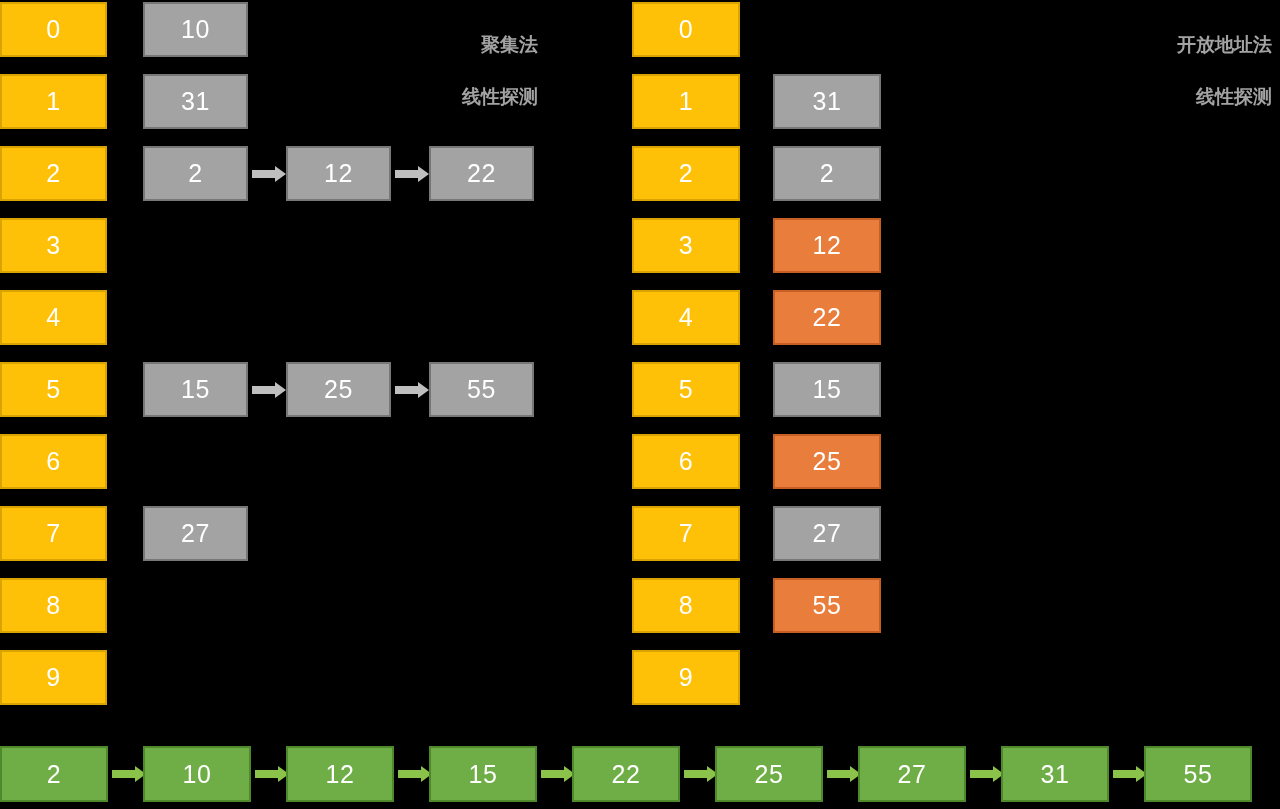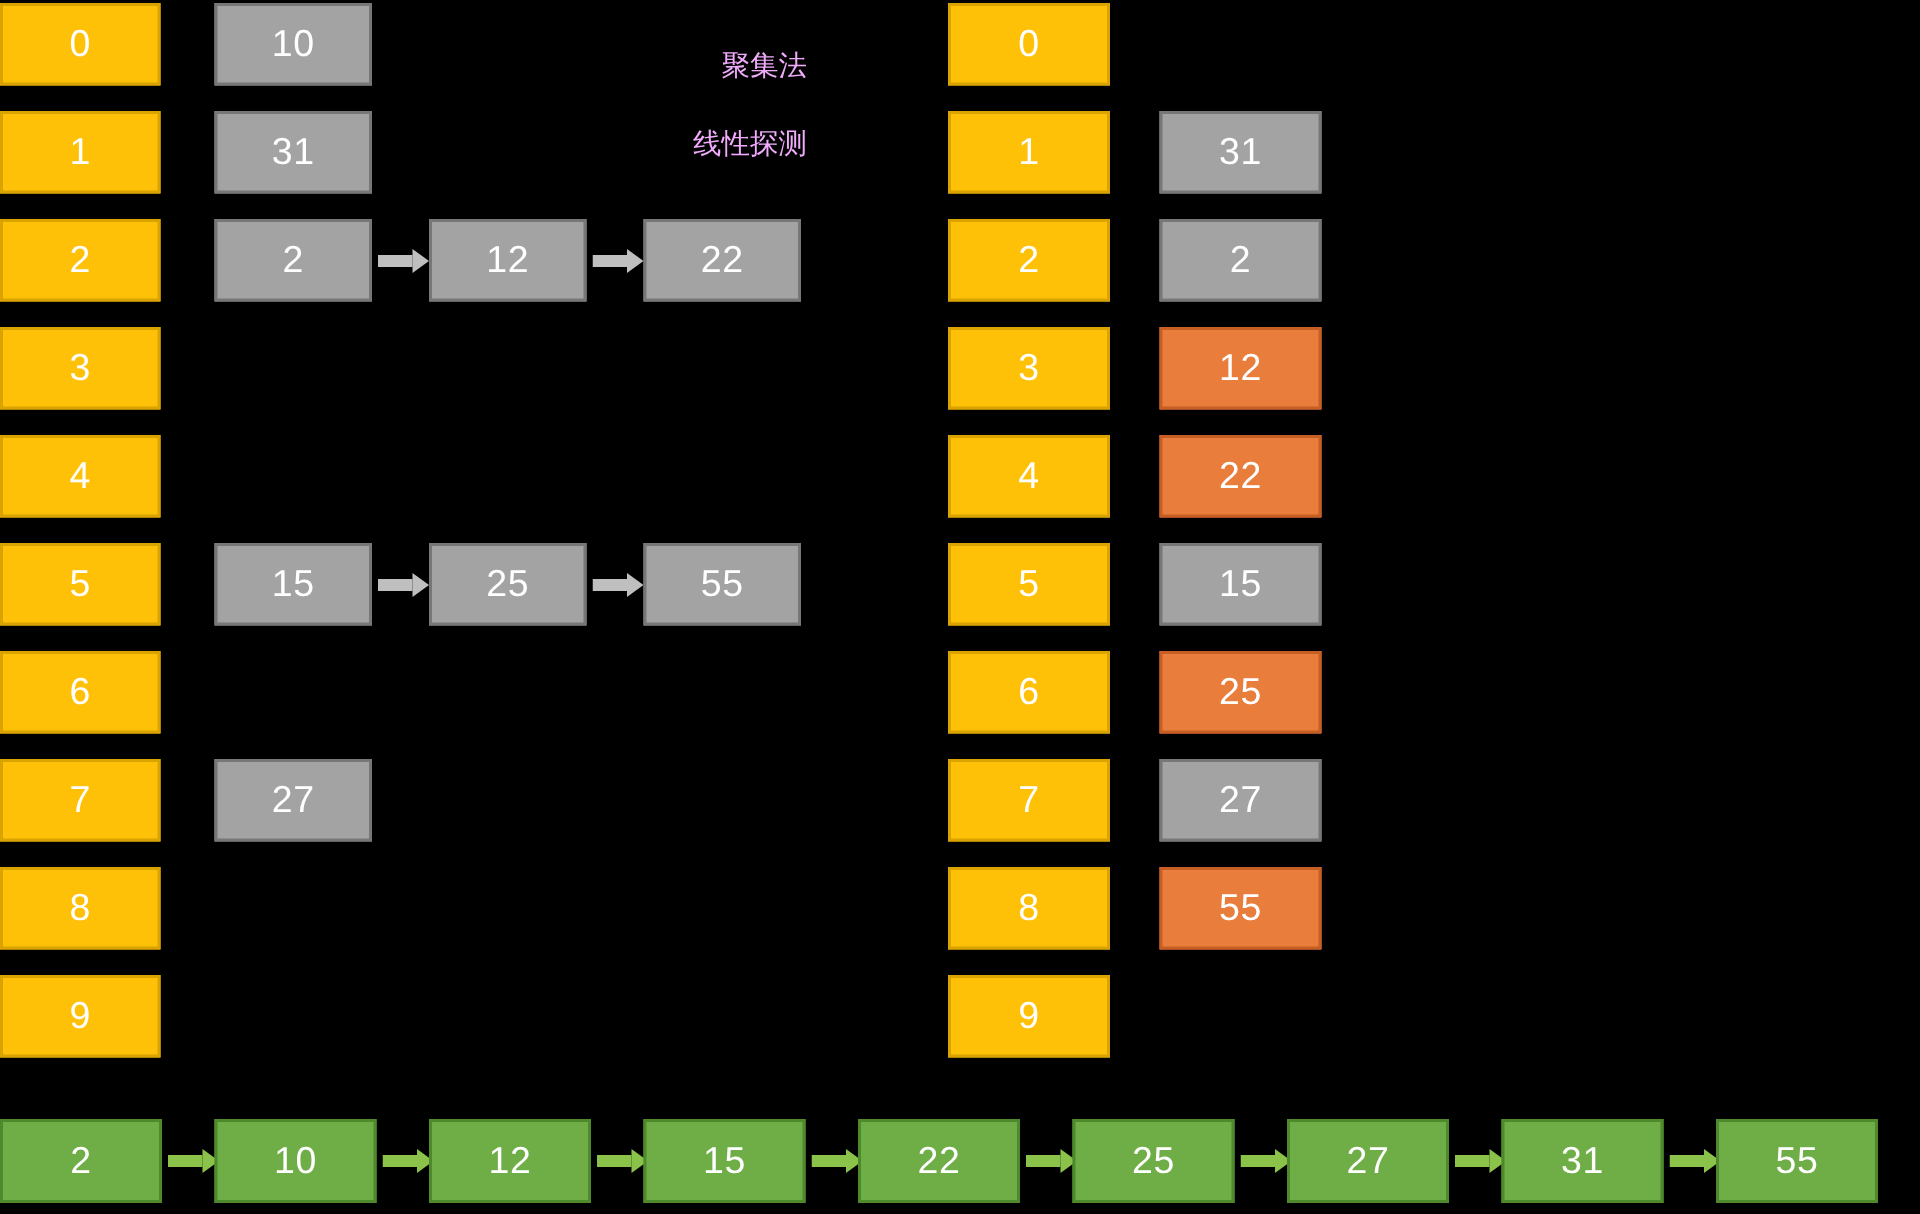--- a/index.html
+++ b/index.html
@@ -56,39 +56,43 @@
   
   .arrow {
     position: absolute;
     display: block;
   }
   .arrow svg { display: block; }
 
   
   .caption {
     position: absolute;
-    color: #f0abfc;
+    color: #a3a3a3;
     font-size: 19px;
-    font-weight: normal;
+    font-weight: bold;
     line-height: 26px;
     text-align: right;
     white-space: pre-line;
     user-select: none;
   }
 </style>
 </head>
 <body>
 
 <div id="stage">
 
   <div class="caption" id="left-caption" style="right:742px; top:6px;">
     <div>聚集法</div>
     <div>线性探测</div>
   </div>
 
+  <div class="caption" id="right-caption" style="right:8px; top:6px;">
+    <div>开放地址法</div>
+    <div>线性探测</div>
+  </div>
 
   <div id="left-buckets">
       <div class="cell index" style="left: 0px; top: 2px; width: 107px; height: 55px;">
         <span>0</span>
       </div>
       <div class="cell node" style="left: 143px; top: 2px; width: 105px; height: 55px;">
         <span>10</span>
       </div>
       <div class="cell index" style="left: 0px; top: 74px; width: 107px; height: 55px;">
         <span>1</span>

